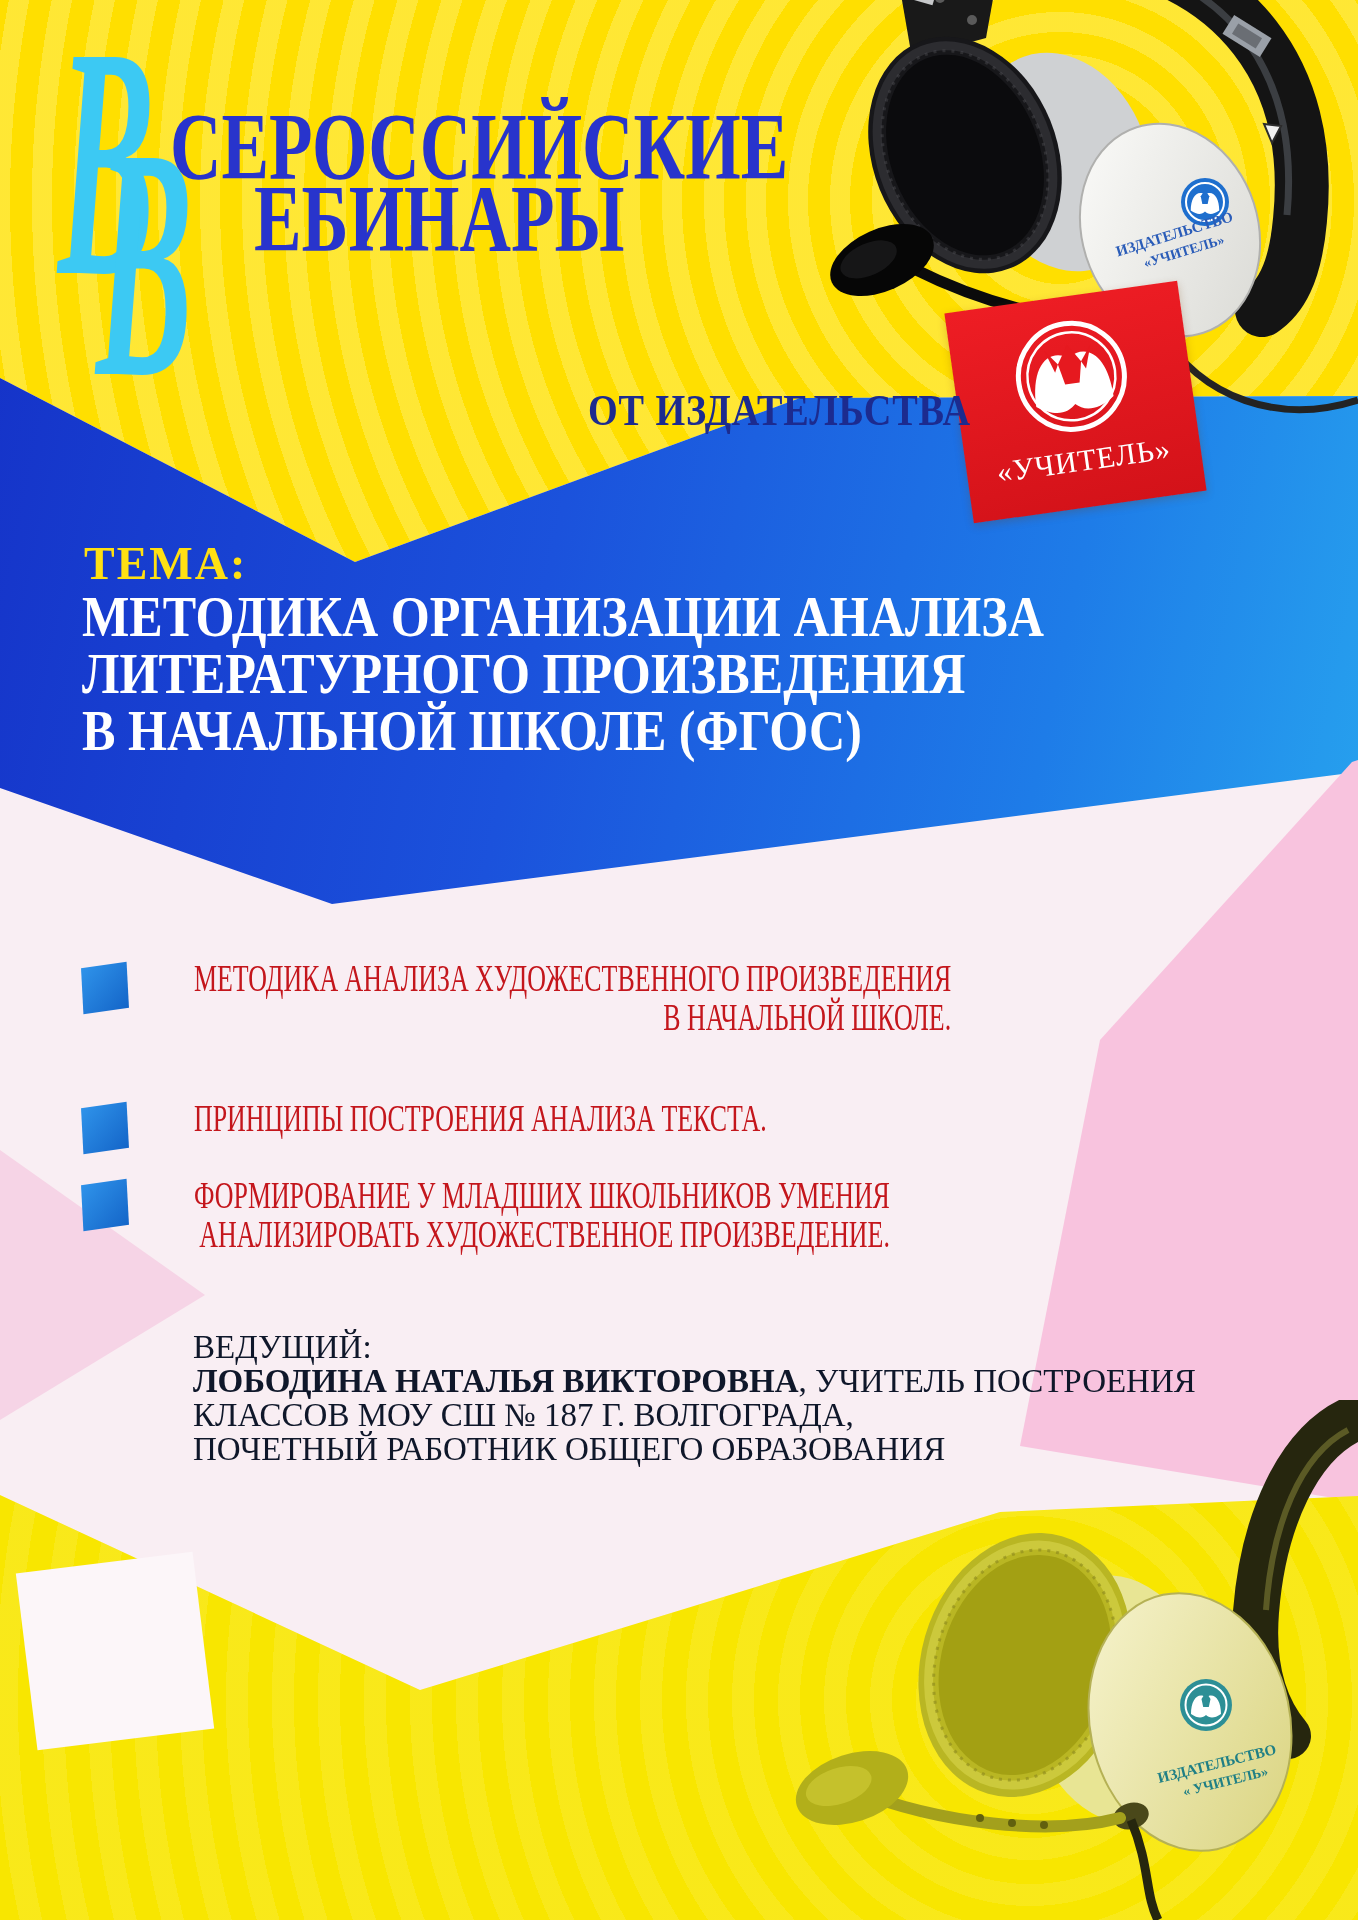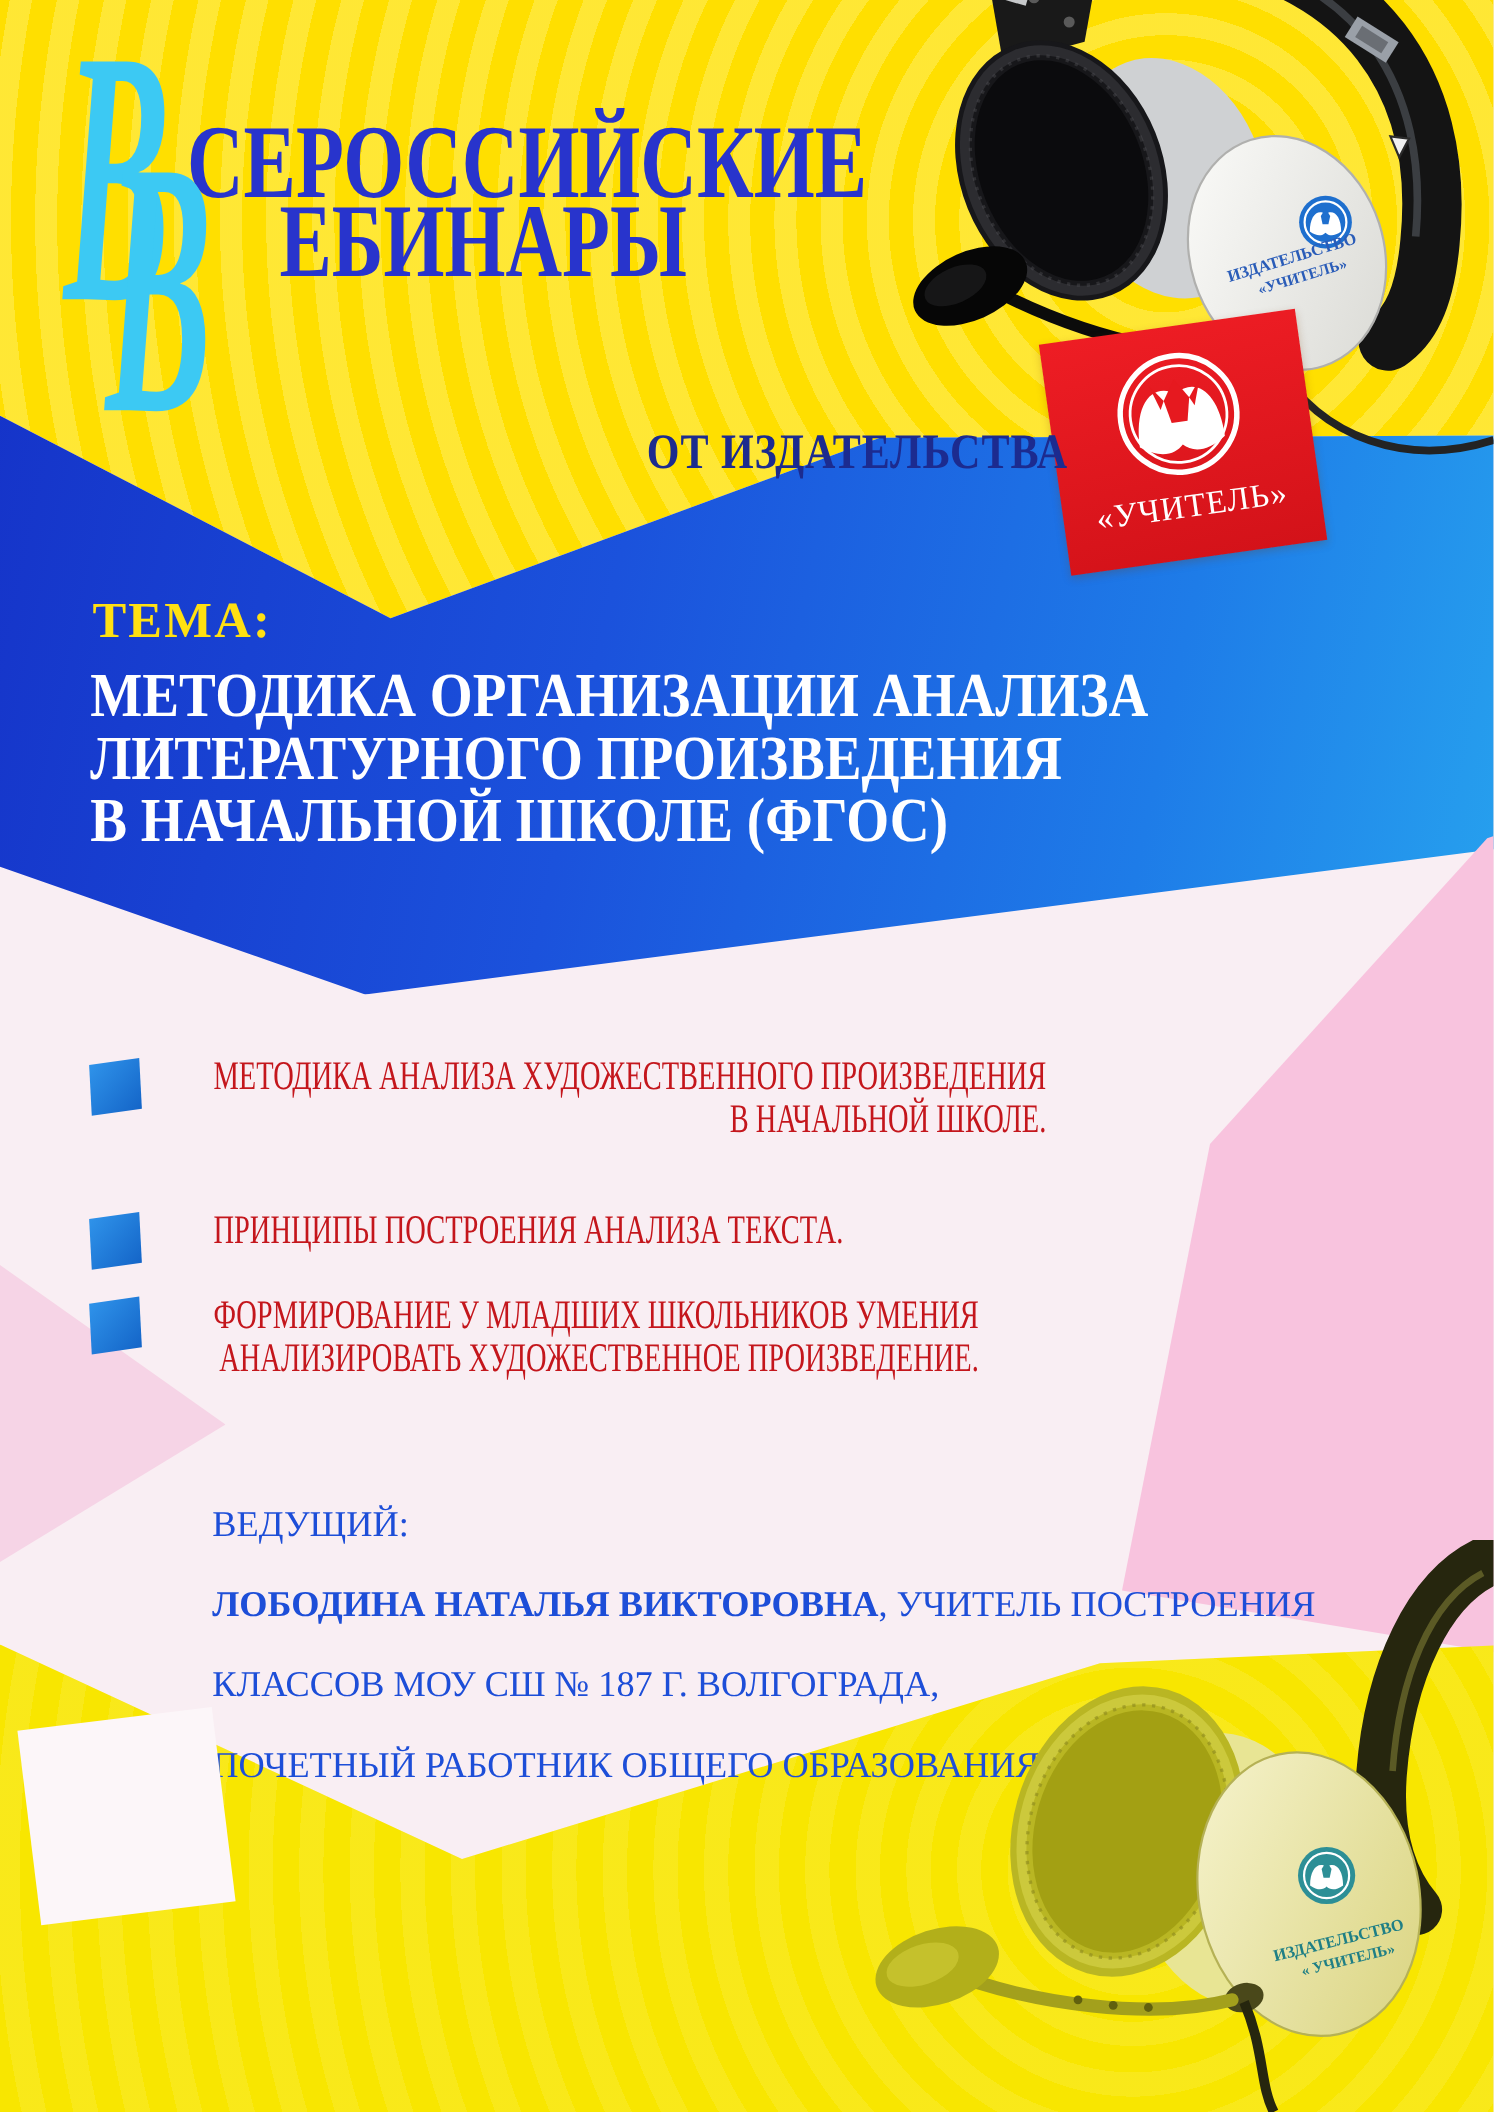--- a/index.html
+++ b/index.html
@@ -68,21 +68,21 @@
   .badge-name{
     position:absolute;left:0;right:0;top:148px;text-align:center;
     font-size:30px;color:#fff;letter-spacing:1px;white-space:nowrap;
   }
 
   
   .theme-label{
     position:absolute;left:84px;top:537px;font-size:46px;font-weight:bold;
     color:#ffe012;letter-spacing:2px;white-space:nowrap;
   }
-  .theme-lines{position:absolute;left:82px;top:604px;}
+  .theme-lines{position:absolute;left:82px;top:588px;}
   .theme-line{
     font-size:57px;line-height:57px;font-weight:bold;color:#ffffff;white-space:nowrap;
     transform:scaleX(.88);transform-origin:left top;
   }
 
   
   .agenda-item{position:absolute;left:80px;}
   .i1{top:959px;} .i2{top:1099px;} .i3{top:1176px;}
   .agenda-marker{
     position:absolute;left:2px;top:6px;width:46px;height:46px;
@@ -90,21 +90,21 @@
     transform:rotate(-8deg) skewX(-5deg);
   }
   .agenda-lines{position:absolute;left:114px;top:0;text-align:right;}
   .agenda-line{
     font-size:37px;line-height:39px;color:#c4161c;white-space:nowrap;
     transform:scaleX(.70);transform-origin:left top;
   }
 
   
   .presenter{position:absolute;left:193px;top:1330px;}
-  .presenter-line{font-size:33px;line-height:34px;color:#1d4ed8;white-space:nowrap;margin-top:39px;}
+  .presenter-line{font-size:33px;line-height:34px;color:#0f172a;white-space:nowrap;}
   .presenter-name{font-weight:bold;}
 
   
   .headset-top{position:absolute;left:800px;top:-20px;width:558px;height:480px;}
   .headset-bottom{position:absolute;left:560px;top:1400px;width:798px;height:520px;}
   svg text{font-family:"Liberation Serif",serif;font-weight:bold;}
 </style>
 </head>
 <body>
 

